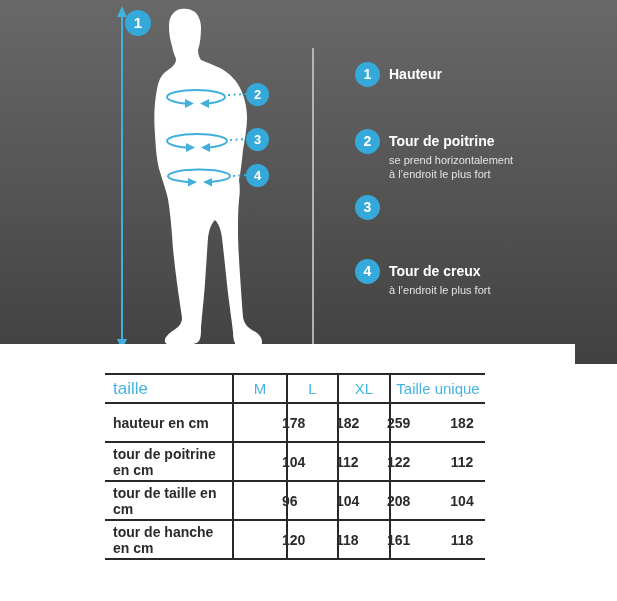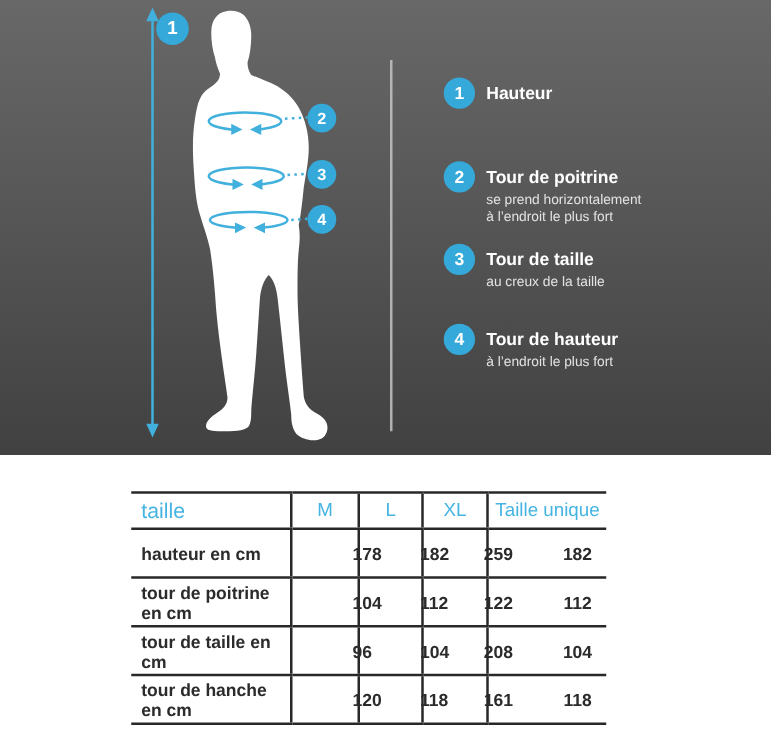--- a/index.html
+++ b/index.html
@@ -62,21 +62,21 @@
   .legend-desc {
     color: #e3e3e3;
     font-size: 11px;
     line-height: 13.5px;
   }
   .legend-desc:empty { display: none; }
 
   
   .panel-light {
     position: absolute;
-    left: 0; top: 364px;
+    left: 0; top: 344px;
     width: 575px; height: 237px;
     background: #ffffff;
   }
   .size-table {
     position: absolute;
     left: 105px; top: 29px;
     width: 380px;
     border-collapse: collapse;
     table-layout: fixed;
   }
@@ -201,31 +201,26 @@
       <div class="badge lbadge">2</div>
       <div>
         <div class="legend-title">Tour de poitrine</div>
         <div class="legend-desc">se prend horizontalement</div>
         <div class="legend-desc">à l’endroit le plus fort</div>
       </div>
     </div>
 
     <div class="legend-item legend-3">
       <div class="badge lbadge">3</div>
-      <div>
-        <div class="legend-title">Tour de taille</div>
-        <div class="legend-desc">au creux de la taille</div>
-
-      </div>
     </div>
 
     <div class="legend-item legend-4">
       <div class="badge lbadge">4</div>
       <div>
-        <div class="legend-title">Tour de hauteur</div>
+        <div class="legend-title">Tour de creux</div>
         <div class="legend-desc">à l’endroit le plus fort</div>
 
       </div>
     </div>
   </div>
 
   <div class="panel-light">
     <table class="size-table">
       <colgroup>
         <col class="c0">

